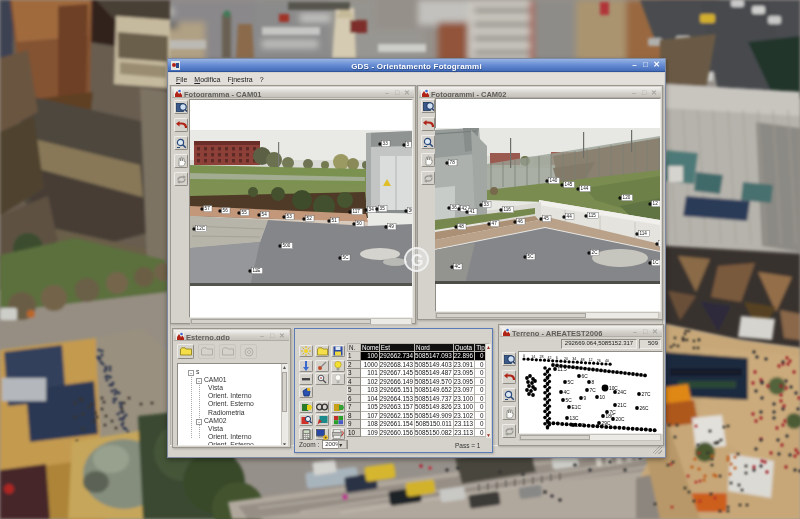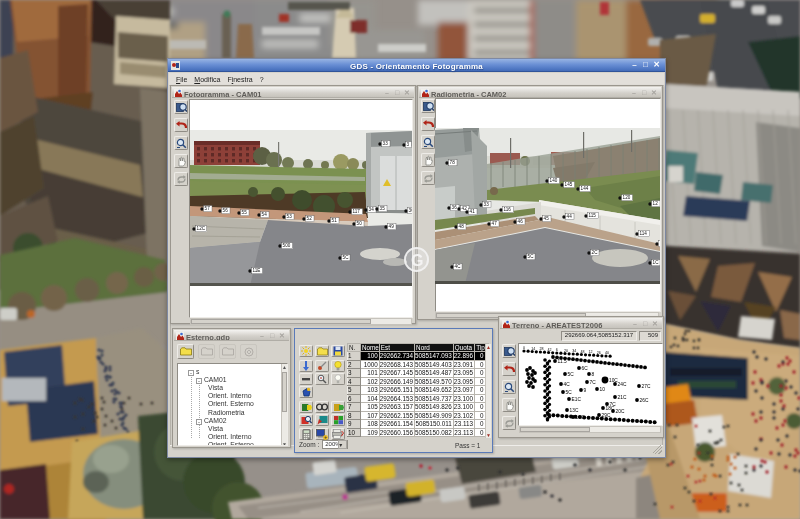--- a/index.html
+++ b/index.html
@@ -73,21 +73,21 @@
 .ptab .ctc { text-align:center; }
 .cn { width:13px; } .cnome { width:15px; } .cest { width:32px; } .cnord { width:36px; } .cq { width:18px; } .ct { width:11px; }
 .ptab tr.sel td { background:#000; color:#fff; }
 .ptab tr.sel td.cn { background:#d5d2cb; color:#222; }
 #punzoom { position:absolute; left:4px; bottom:3px; font-size:6.5px; color:#333; white-space:nowrap; width:90px; display:flex; align-items:center; }
 #punpass { position:absolute; left:160px; bottom:3px; font-size:6.5px; color:#333; }
 .dropdown { display:inline-block; width:26px; height:9px; background:#fff; border:1px solid #8f8c85;
   font-size:6px; padding-left:2px; position:relative; margin-left:3px; }
 .dropdown:after { content:"▾"; position:absolute; right:0; top:-1px; font-size:6px; background:#d5d2cb; width:7px; height:7px; border:1px solid #a8a5a0; }
 
-#terwin { left:498px; top:316px; width:166px; height:122px; }
+#terwin { left:498px; top:324px; width:166px; height:122px; }
 #tercoord { position:absolute; left:62px; top:14px; width:76px; height:10px; background:#dddad3;
   border:1px solid; border-color:#8f8c85 #eeece8 #eeece8 #8f8c85; font-size:6px; text-align:center; color:#222; }
 #tercoord2 { position:absolute; left:140px; top:14px; width:22px; height:10px; background:#dddad3;
   border:1px solid; border-color:#8f8c85 #eeece8 #eeece8 #8f8c85; font-size:6px; text-align:right; padding-right:2px; color:#222; }
 
 #stamp { position:absolute; left:404px; top:247px; width:25px; height:25px; border-radius:50%;
   border:2px solid rgba(242,242,242,0.9); background:rgba(235,235,235,0.38); z-index:60; }
 #stamp:before { content:"G"; position:absolute; left:5px; top:3px; font-size:16px; font-weight:bold;
   color:rgba(245,245,245,0.92); font-family:"Liberation Sans", sans-serif; }
 
@@ -526,21 +526,21 @@
         <circle cx="698" cy="348" r="1.4" fill="#38342e"></circle>
       </g>
     </svg></div>
 <div class="win" id="main">
 <div id="maintitle">
 <svg class="cico" style="position:absolute;left:3px;top:2px" width="9" height="9" viewBox="0 0 9 9">
         <rect width="9" height="9" fill="#e8e6e0"></rect>
         <circle cx="3" cy="4" r="2" fill="#b02418"></circle>
         <rect x="5" y="2" width="3" height="5" fill="#2a4a8c"></rect>
       </svg>
-<div class="cap">GDS - Orientamento Fotogramma</div>
+<div class="cap">GDS - Orientamento Fotogrammi</div>
 <div class="wbtns">
         <div class="wb">–</div>
         <div class="wb">□</div>
         <div class="wb">✕</div>
       </div>
 </div>
 <div id="mainmenu"><span><u>F</u>ile</span><span><u>M</u>odifica</span><span>F<u>i</u>nestra</span><span>?</span></div>
 <div id="mdiclient"></div>
 <div id="mainstatus">
       <div id="grip"></div>
@@ -719,21 +719,21 @@
       </svg></div>
 <div class="hscroll" style="left:19px;top:232px;width:222px">
       <div class="thumb" style="left:0;width:180px"></div>
     </div>
 </div>
 <div class="child" id="cam02" style="left:417px;top:85px;width:246px;height:235px;z-index:10">
 <div class="ctitle"><span class="cico"><svg width="8" height="8" viewBox="0 0 8 8">
           <rect width="8" height="8" fill="#f0efeb"></rect>
           <path d="M1 5 L3 2 L5 5 L6.5 3.5 L8 6 L8 8 L1 8 Z" fill="#b02418"></path>
           <circle cx="5.5" cy="2" r="1.3" fill="#3a6ad0"></circle>
-        </svg></span><span class="txt">Radiometria - CAM02</span><span class="cbtns">
+        </svg></span><span class="txt">Fotogrammi - CAM02</span><span class="cbtns">
         <span class="cb">–</span>
         <span class="cb">□</span>
         <span class="cb">✕</span>
       </span></div>
 <div class="tbtn" style="left:3px;top:13px">
       <svg width="11" height="11" viewBox="0 0 11 11">
         <rect x="0.5" y="1.5" width="7" height="8" fill="#3a5a8c" stroke="#20375c" stroke-width="0.8"></rect>
         <circle cx="7" cy="5" r="3.2" fill="#cfe0f2" stroke="#1f3a66" stroke-width="1.1"></circle>
         <line x1="9.2" y1="7.6" x2="11" y2="9.6" stroke="#1f3a66" stroke-width="1.4"></line>
       </svg>

